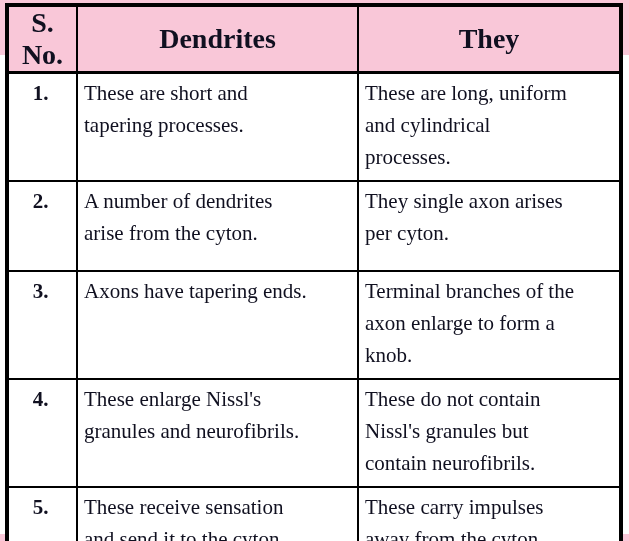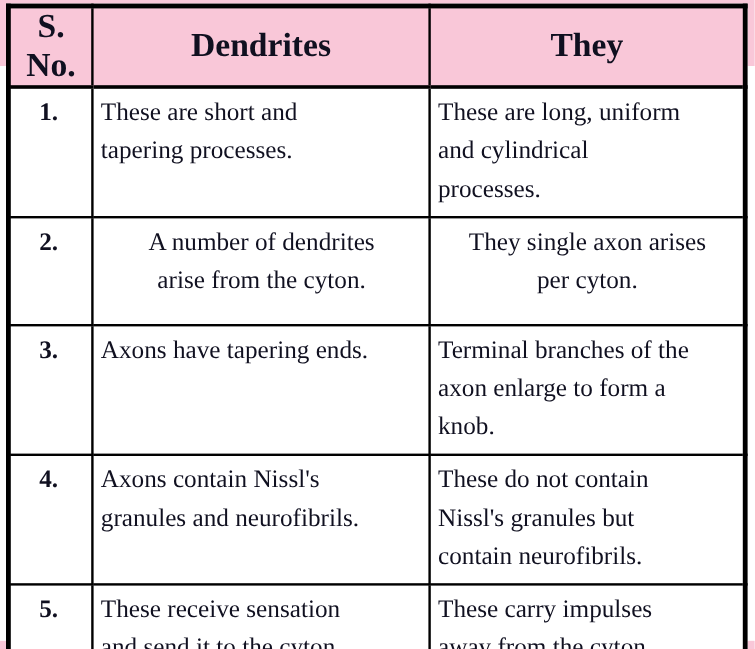--- a/index.html
+++ b/index.html
@@ -54,21 +54,21 @@
     line-height:32px;
     padding:3px 5px 3px 6px;
     white-space:pre-line;
   }
   table.cmp td.sno{
     text-align:center;
     font-weight:bold;
     padding-left:2px;padding-right:6px;
   }
   tr.r1 td{height:100px;}
-  tr.r2 td{height:82px;text-align:center;}
+  tr.r2 td{height:82px;}
   tr.r3 td{height:100px;}
   tr.r4 td{height:100px;}
   tr.r5 td{height:70px;}
 </style>
 </head>
 <body>
 
 <div class="header-band"></div>
 <div class="bottom-strip"></div>
 
@@ -103,21 +103,21 @@
     </tr>
     <tr class="r3">
       <td class="sno">3.</td>
       <td>Axons have tapering ends.</td>
       <td>Terminal branches of the
 axon enlarge to form a
 knob.</td>
     </tr>
     <tr class="r4">
       <td class="sno">4.</td>
-      <td>Axons contain Nissl's
+      <td>These enlarge Nissl's
 granules and neurofibrils.</td>
       <td>These do not contain
 Nissl's granules but
 contain neurofibrils.</td>
     </tr>
     <tr class="r5">
       <td class="sno">5.</td>
       <td>These receive sensation
 and send it to the cyton.</td>
       <td>These carry impulses

